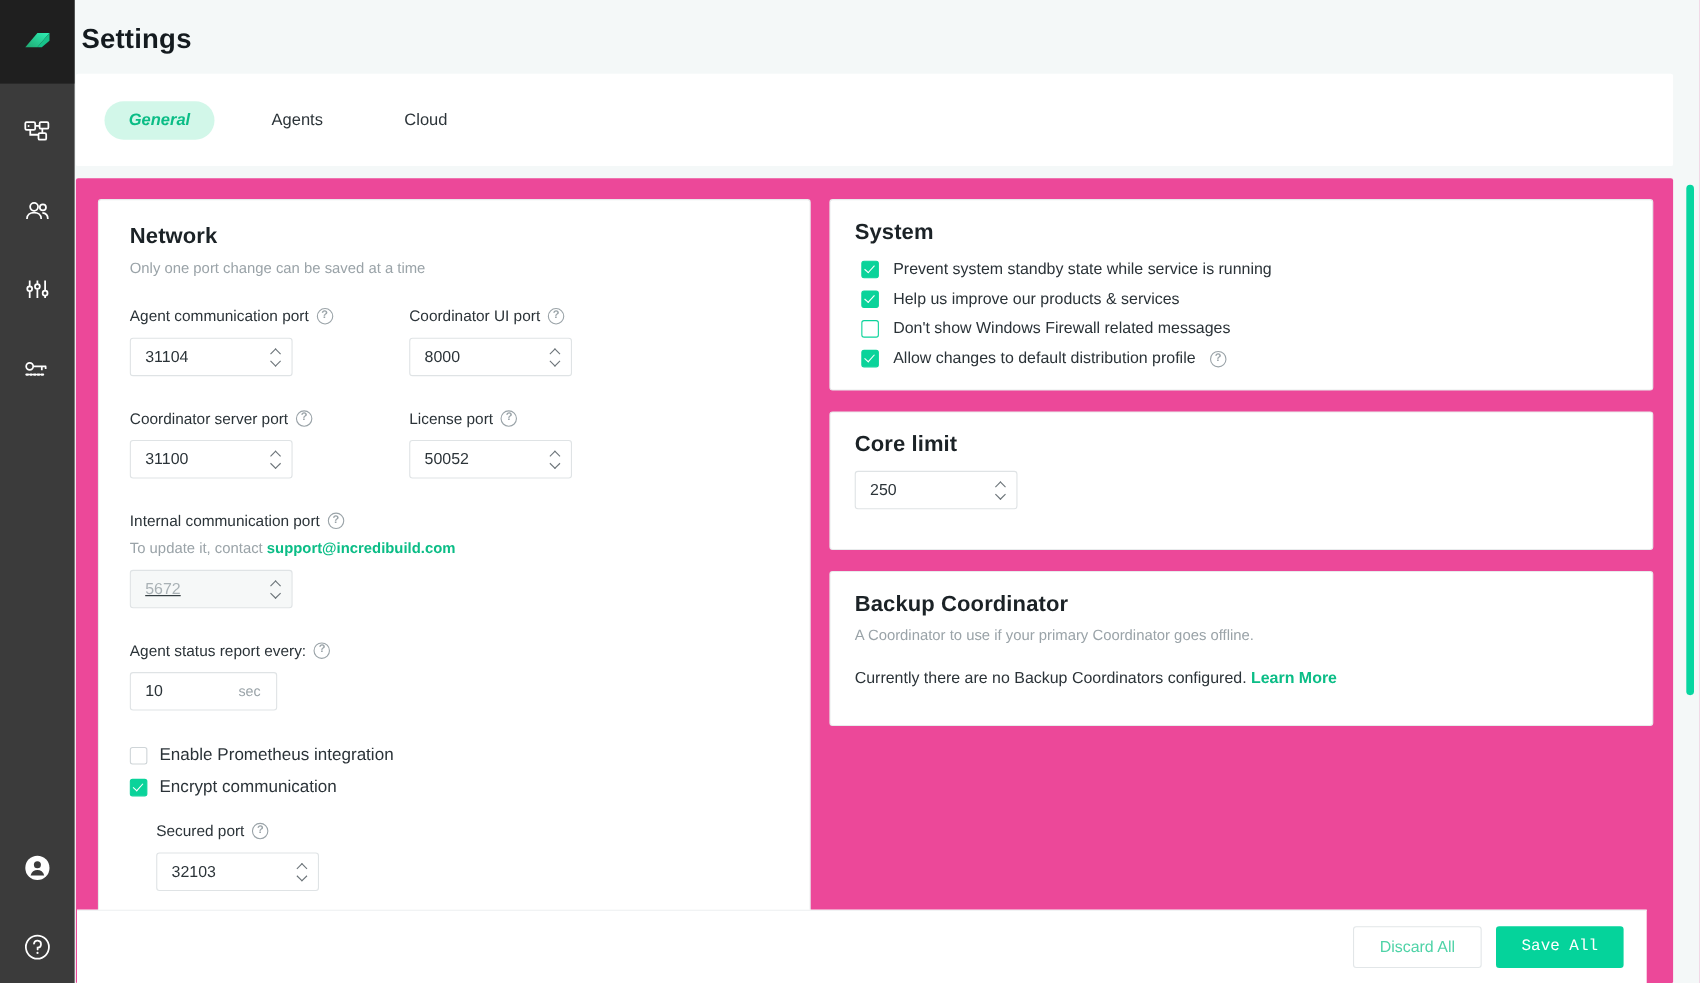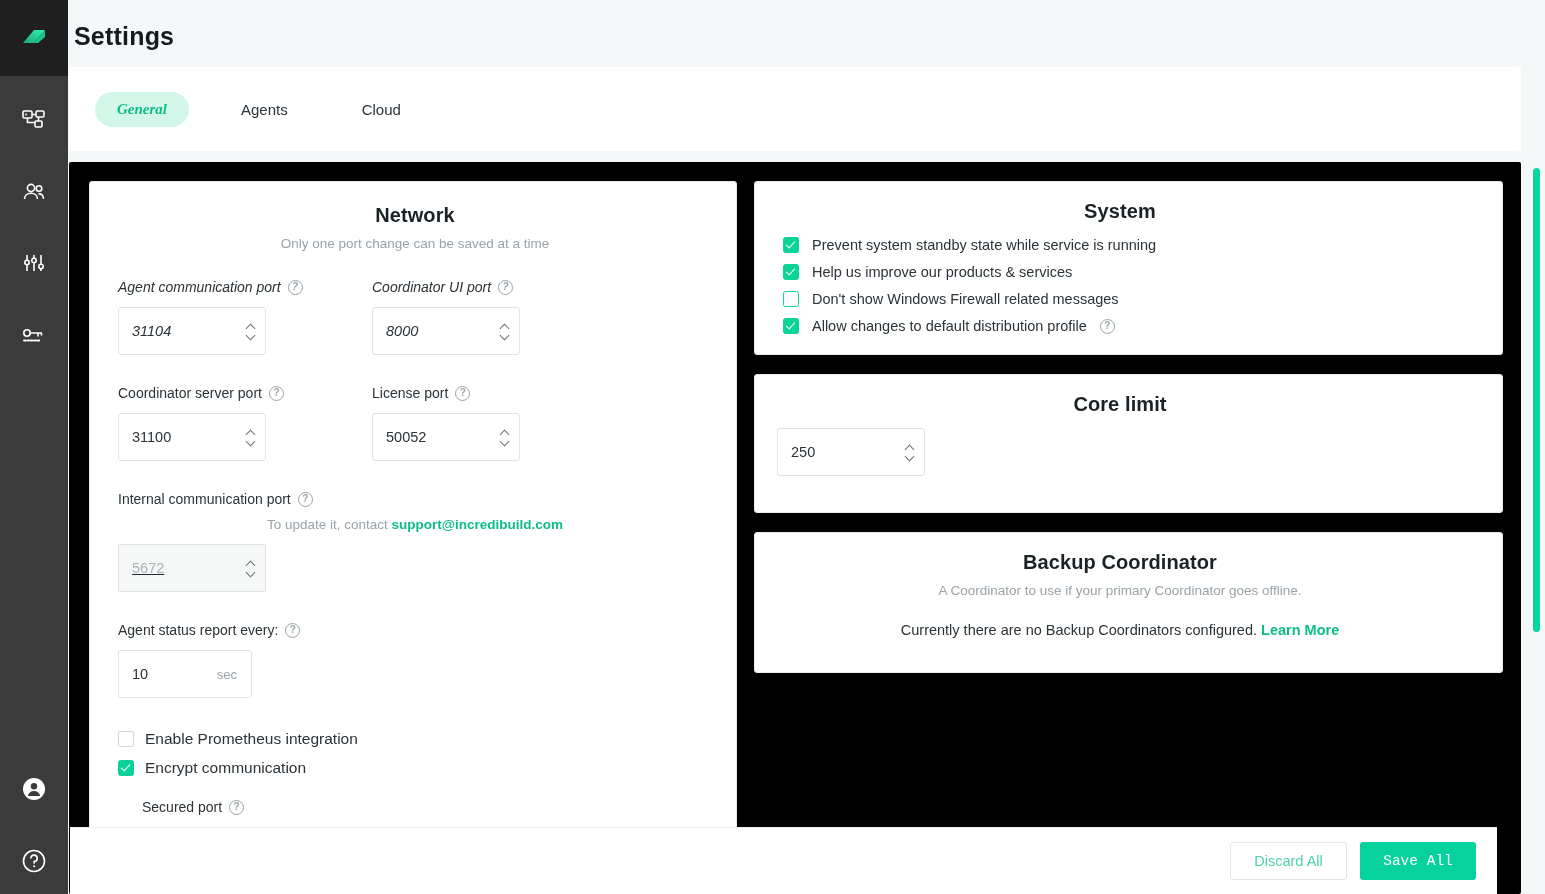--- a/index.html
+++ b/index.html
@@ -67,32 +67,30 @@
     border-radius: 20px;
     cursor: pointer;
     margin-right: 30px;
     white-space: nowrap;
   }
   .tab.active {
     background: #d2f7e9;
     color: #0bbd86;
     font-weight: 700;
     font-style: italic;
-    font-family: Liberation Serif, serif;
   }
 
   
   .content-card {
     margin: 11px 24px 0 1px;
-    background: #000000;
+    background: #ec4899;
     flex: 1;
     position: relative;
     overflow: hidden;
     border-radius: 2px;
-    text-align: center;
   }
   .cols {
     display: flex;
     padding: 19px 18px 0 20px;
     gap: 17px;
     height: 100%;
   }
   .col-left { width: 648px; flex: none; }
   .col-right { flex: 1; }
 
@@ -118,21 +116,21 @@
   .help {
     display: inline-flex; align-items: center; justify-content: center;
     width: 15px; height: 15px; border-radius: 50%;
     border: 1.3px solid #9aa3a8; color: #9aa3a8;
     font-size: 10px; line-height: 1; font-weight: 700;
     flex: none; cursor: pointer;
   }
 
   .num {
     margin-top: 12px;
-    width: 148px; height: 48px;
+    width: 148px; height: 35px;
     border: 1px solid #dfe3e5; border-radius: 3px;
     display: flex; align-items: center;
     position: relative; background: #fff;
   }
   .num .val { font-size: 14.5px; color: #2b3338; padding-left: 13px; }
   .num.disabled { background: #f6f8f8; text-decoration: underline; }
   .num.disabled .val { color: #a9b1b5; }
   .spin {
     position: absolute; right: 9px; top: 0; height: 100%;
     display: flex; flex-direction: column; justify-content: center; gap: 5px;
@@ -148,21 +146,21 @@
   .spin i.dn::before { top: -2px; transform: rotate(-135deg); }
 
   .num.suffix { width: 134px; }
   .num .suffix-txt {
     position: absolute; right: 14px; font-size: 13px; color: #9aa3a8;
   }
 
   .row2 { display: flex; gap: 0; }
   .row2 > div:first-child { width: 254px; }
 
-  .mt28 { margin-top: 28px; font-style: italic; }
+  .mt28 { margin-top: 28px; }
   .mt30 { margin-top: 30px; }
 
   .contact-line { font-size: 13.5px; color: #9aa3a8; margin-top: 10px; }
   .contact-line a { color: #0bbd86; font-weight: 700; text-decoration: none; }
 
   
   .chk-row { display: flex; align-items: center; gap: 11px; margin-top: 0; }
   .chk {
     width: 16px; height: 16px; border-radius: 2.5px; flex: none;
     border: 1.8px solid #0ad39a; background: #fff;

